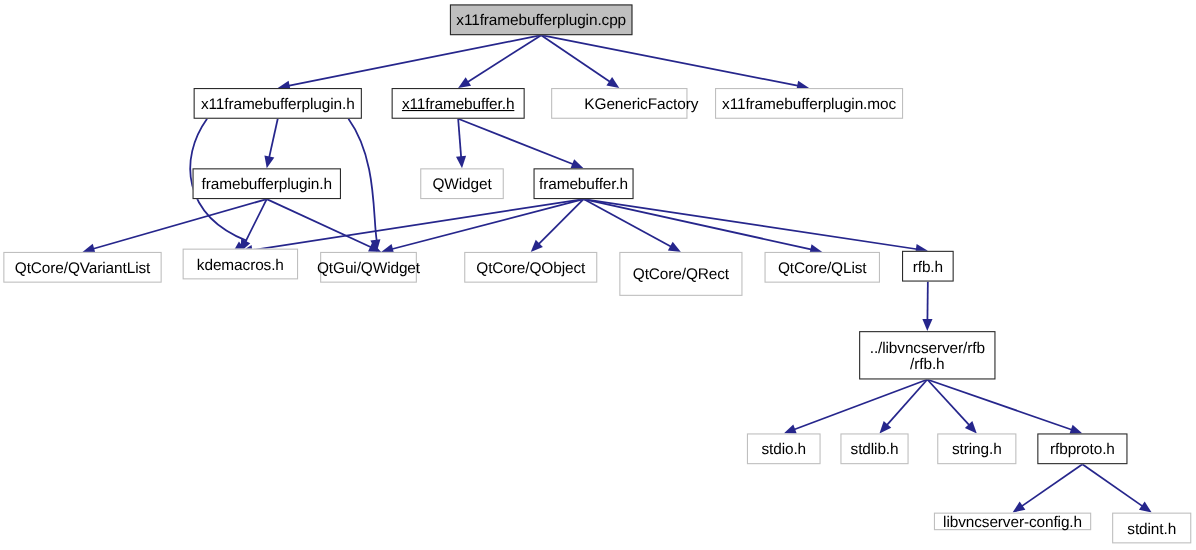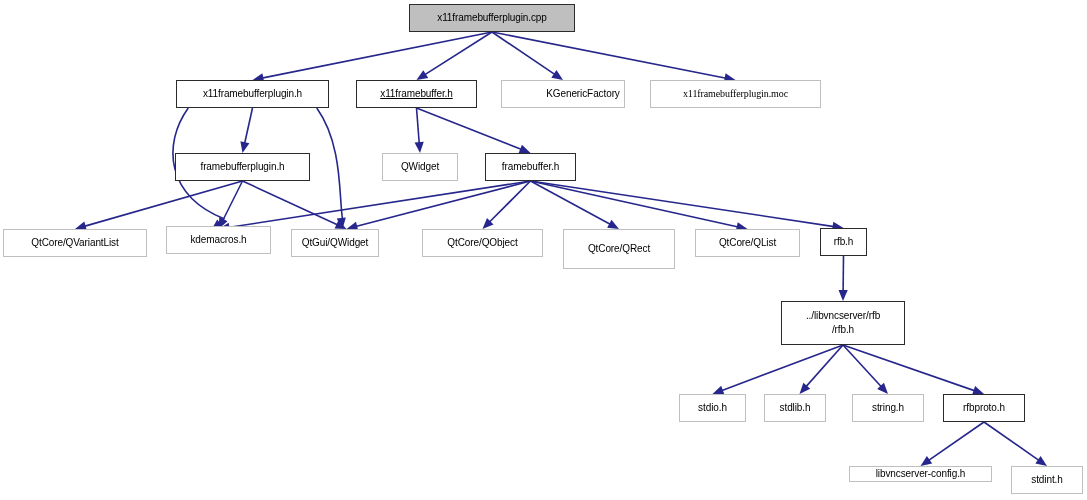--- a/index.html
+++ b/index.html
@@ -34,21 +34,21 @@
   .node-box {
     position: absolute;
     box-sizing: border-box;
     display: flex;
     align-items: center;
     justify-content: center;
     text-align: center;
     background: #ffffff;
     border: 1px solid #bfbfbf;
     color: #000000;
-    font-size: 10px;
+    font-size: 14px;
     line-height: 14px;
     letter-spacing: -0.1px;
     white-space: pre-line;
     user-select: none;
   }
   .node-box.strong {
     border: 1.6px solid #2b2b2b;
   }
   .node-box.root {
     border: 1.6px solid #2b2b2b;
@@ -109,21 +109,21 @@
       <path class="edge-path" d="M984.00,422.00 L928.31,460.59"></path>
       <polygon class="arrow-head" points="920.50,466.00 926.92,455.95 932.16,463.52"></polygon>
       <path class="edge-path" d="M984.00,422.00 L1039.21,460.56"></path>
       <polygon class="arrow-head" points="1047.00,466.00 1035.35,463.47 1040.62,455.93"></polygon>
     </svg>
   <div id="node-layer">
       <div class="node-box root" style="left: 409px; top: 4px; width: 166px; height: 28px;">x11framebufferplugin.cpp</div>
       <div class="node-box strong" style="left: 176px; top: 80px; width: 153px; height: 28px;">x11framebufferplugin.h</div>
       <div class="node-box strong" style="left: 356px; top: 80px; width: 121px; height: 28px; text-decoration: underline;">x11framebuffer.h</div>
       <div class="node-box " style="left: 501px; top: 80px; width: 124px; height: 28px; padding-left: 40px;">KGenericFactory</div>
-      <div class="node-box " style="left: 650px; top: 80px; width: 171px; height: 28px; font-family: Liberation Serif, serif;">x11framebufferplugin.moc</div>
+      <div class="node-box " style="left: 650px; top: 80px; width: 171px; height: 28px;">x11framebufferplugin.moc</div>
       <div class="node-box strong" style="left: 175px; top: 153px; width: 135px; height: 28px;">framebufferplugin.h</div>
       <div class="node-box " style="left: 382px; top: 153px; width: 76px; height: 28px;">QWidget</div>
       <div class="node-box strong" style="left: 485px; top: 153px; width: 91px; height: 28px;">framebuffer.h</div>
       <div class="node-box " style="left: 3px; top: 229px; width: 144px; height: 28px;">QtCore/QVariantList</div>
       <div class="node-box " style="left: 166px; top: 226px; width: 105px; height: 28px;">kdemacros.h</div>
       <div class="node-box " style="left: 291px; top: 229px; width: 88px; height: 28px; text-align: center;">QtGui/QWidget</div>
       <div class="node-box " style="left: 422px; top: 229px; width: 121px; height: 28px;">QtCore/QObject</div>
       <div class="node-box " style="left: 563px; top: 229px; width: 112px; height: 40px;">QtCore/QRect</div>
       <div class="node-box " style="left: 695px; top: 229px; width: 105px; height: 28px;">QtCore/QList</div>
       <div class="node-box strong" style="left: 820px; top: 228px; width: 47px; height: 28px;">rfb.h</div>

